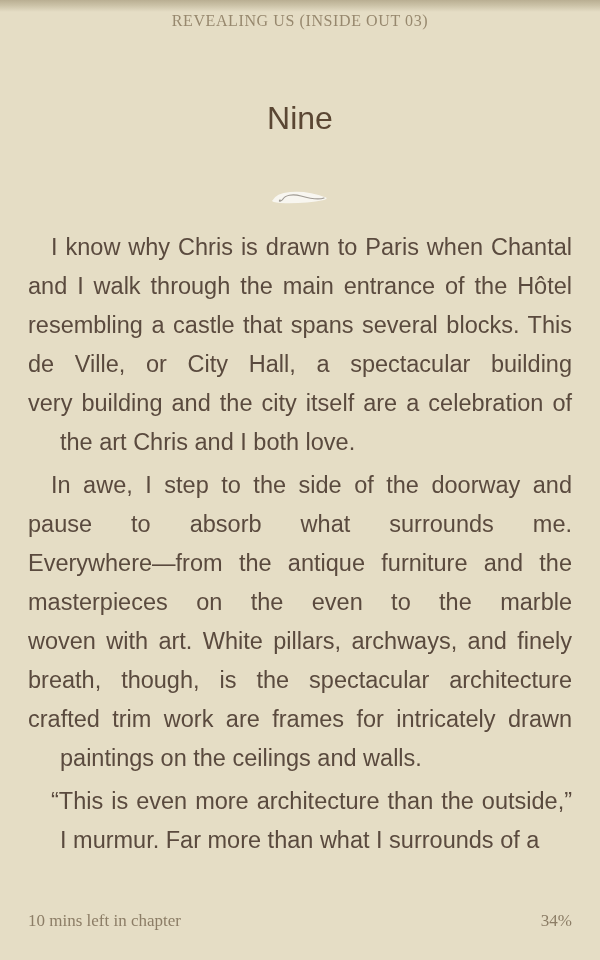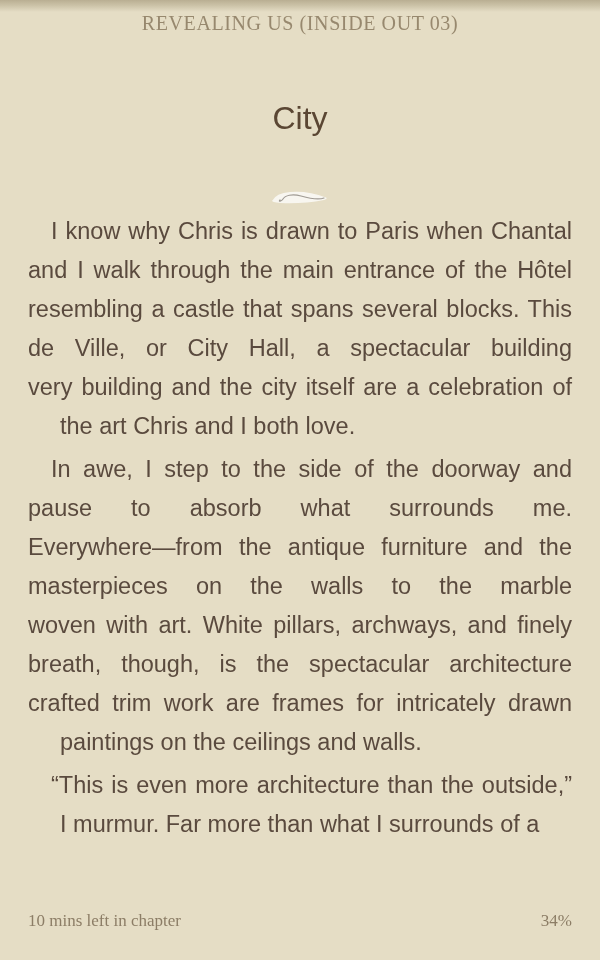--- a/index.html
+++ b/index.html
@@ -16,40 +16,40 @@
   .top-strip {
     position: absolute; top: 0; left: 0;
     width: 100%; height: 12px;
     background: linear-gradient(to bottom, #b9ae92 0%, #cbc2a7 45%, #e5ddc5 100%);
   }
   .kindle-header {
     position: absolute; top: 12px; left: 0;
     width: 100%;
     text-align: center;
     font-family: "Liberation Serif", serif;
-    font-size: 20px;
+    font-size: 16px;
     letter-spacing: 0.6px;
     color: #97886e;
   }
   .chapter-title {
     position: absolute; top: 100px; left: 0;
     width: 100%;
     text-align: center;
     font-family: "Liberation Sans", sans-serif;
     font-size: 32px;
     color: #5a4633;
   }
   .ornament {
     position: absolute; top: 190px; left: 0;
     width: 100%;
     text-align: center;
     line-height: 0;
   }
   .body-text {
-    position: absolute; top: 212px; left: 28px;
+    position: absolute; top: 228px; left: 28px;
     width: 544px;
     font-size: 23.5px;
     line-height: 39px;
     color: #5a4a3e;
   }
   .paragraph { margin: 0 0 4px 0; }
   .line {
     text-align: justify;
     text-align-last: justify;
   }
@@ -67,21 +67,21 @@
 </style>
 </head>
 <body>
 
 <div class="page">
 
   <div class="top-strip"></div>
 
   <div class="kindle-header">REVEALING US (INSIDE OUT 03)</div>
 
-  <div class="chapter-title">City</div>
+  <div class="chapter-title">Nine</div>
 
   <div class="ornament">
     <svg width="58" height="14" viewBox="0 0 58 14">
       <path d="M1,11 Q5,3 19,2 Q37,0.5 55,7.5 Q57,8.5 53,10 Q35,13.5 15,13.2 Q3,13 1,11 Z" fill="#f8f6f0"></path>
       <path d="M9,10 C7,12 10.5,11.5 12,9 C14,5.5 21,3.5 30,6 C40,8.8 48,9.8 53,8" stroke="#a09b94" stroke-width="1.2" fill="none" stroke-linecap="round"></path>
     </svg>
   </div>
 
   <div class="body-text">
       <div class="paragraph">
@@ -89,21 +89,21 @@
         <div class="line">and I walk through the main entrance of the Hôtel</div>
         <div class="line">resembling a castle that spans several blocks. This</div>
         <div class="line">de Ville, or City Hall, a spectacular building</div>
         <div class="line">very building and the city itself are a celebration of</div>
         <div class="line last">the art Chris and I both love.</div>
       </div>
       <div class="paragraph">
         <div class="line first">In awe, I step to the side of the doorway and</div>
         <div class="line">pause to absorb what surrounds me.</div>
         <div class="line">Everywhere—from the antique furniture and the</div>
-        <div class="line">masterpieces on the walls to the marble</div>
+        <div class="line">masterpieces on the even to the marble</div>
         <div class="line">woven with art. White pillars, archways, and finely</div>
         <div class="line">breath, though, is the spectacular architecture</div>
         <div class="line">crafted trim work are frames for intricately drawn</div>
         <div class="line last">paintings on the ceilings and walls.</div>
       </div>
       <div class="paragraph">
         <div class="line first">“This is even more architecture than the outside,”</div>
         <div class="line last">I murmur. Far more than what I surrounds of a</div>
       </div>
     </div>

